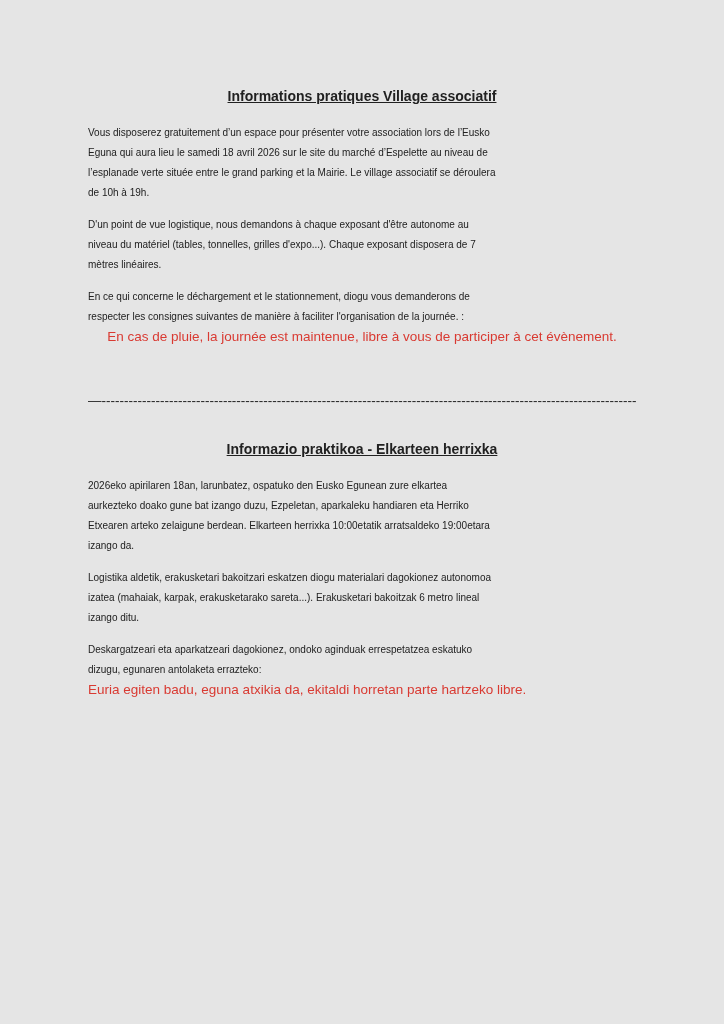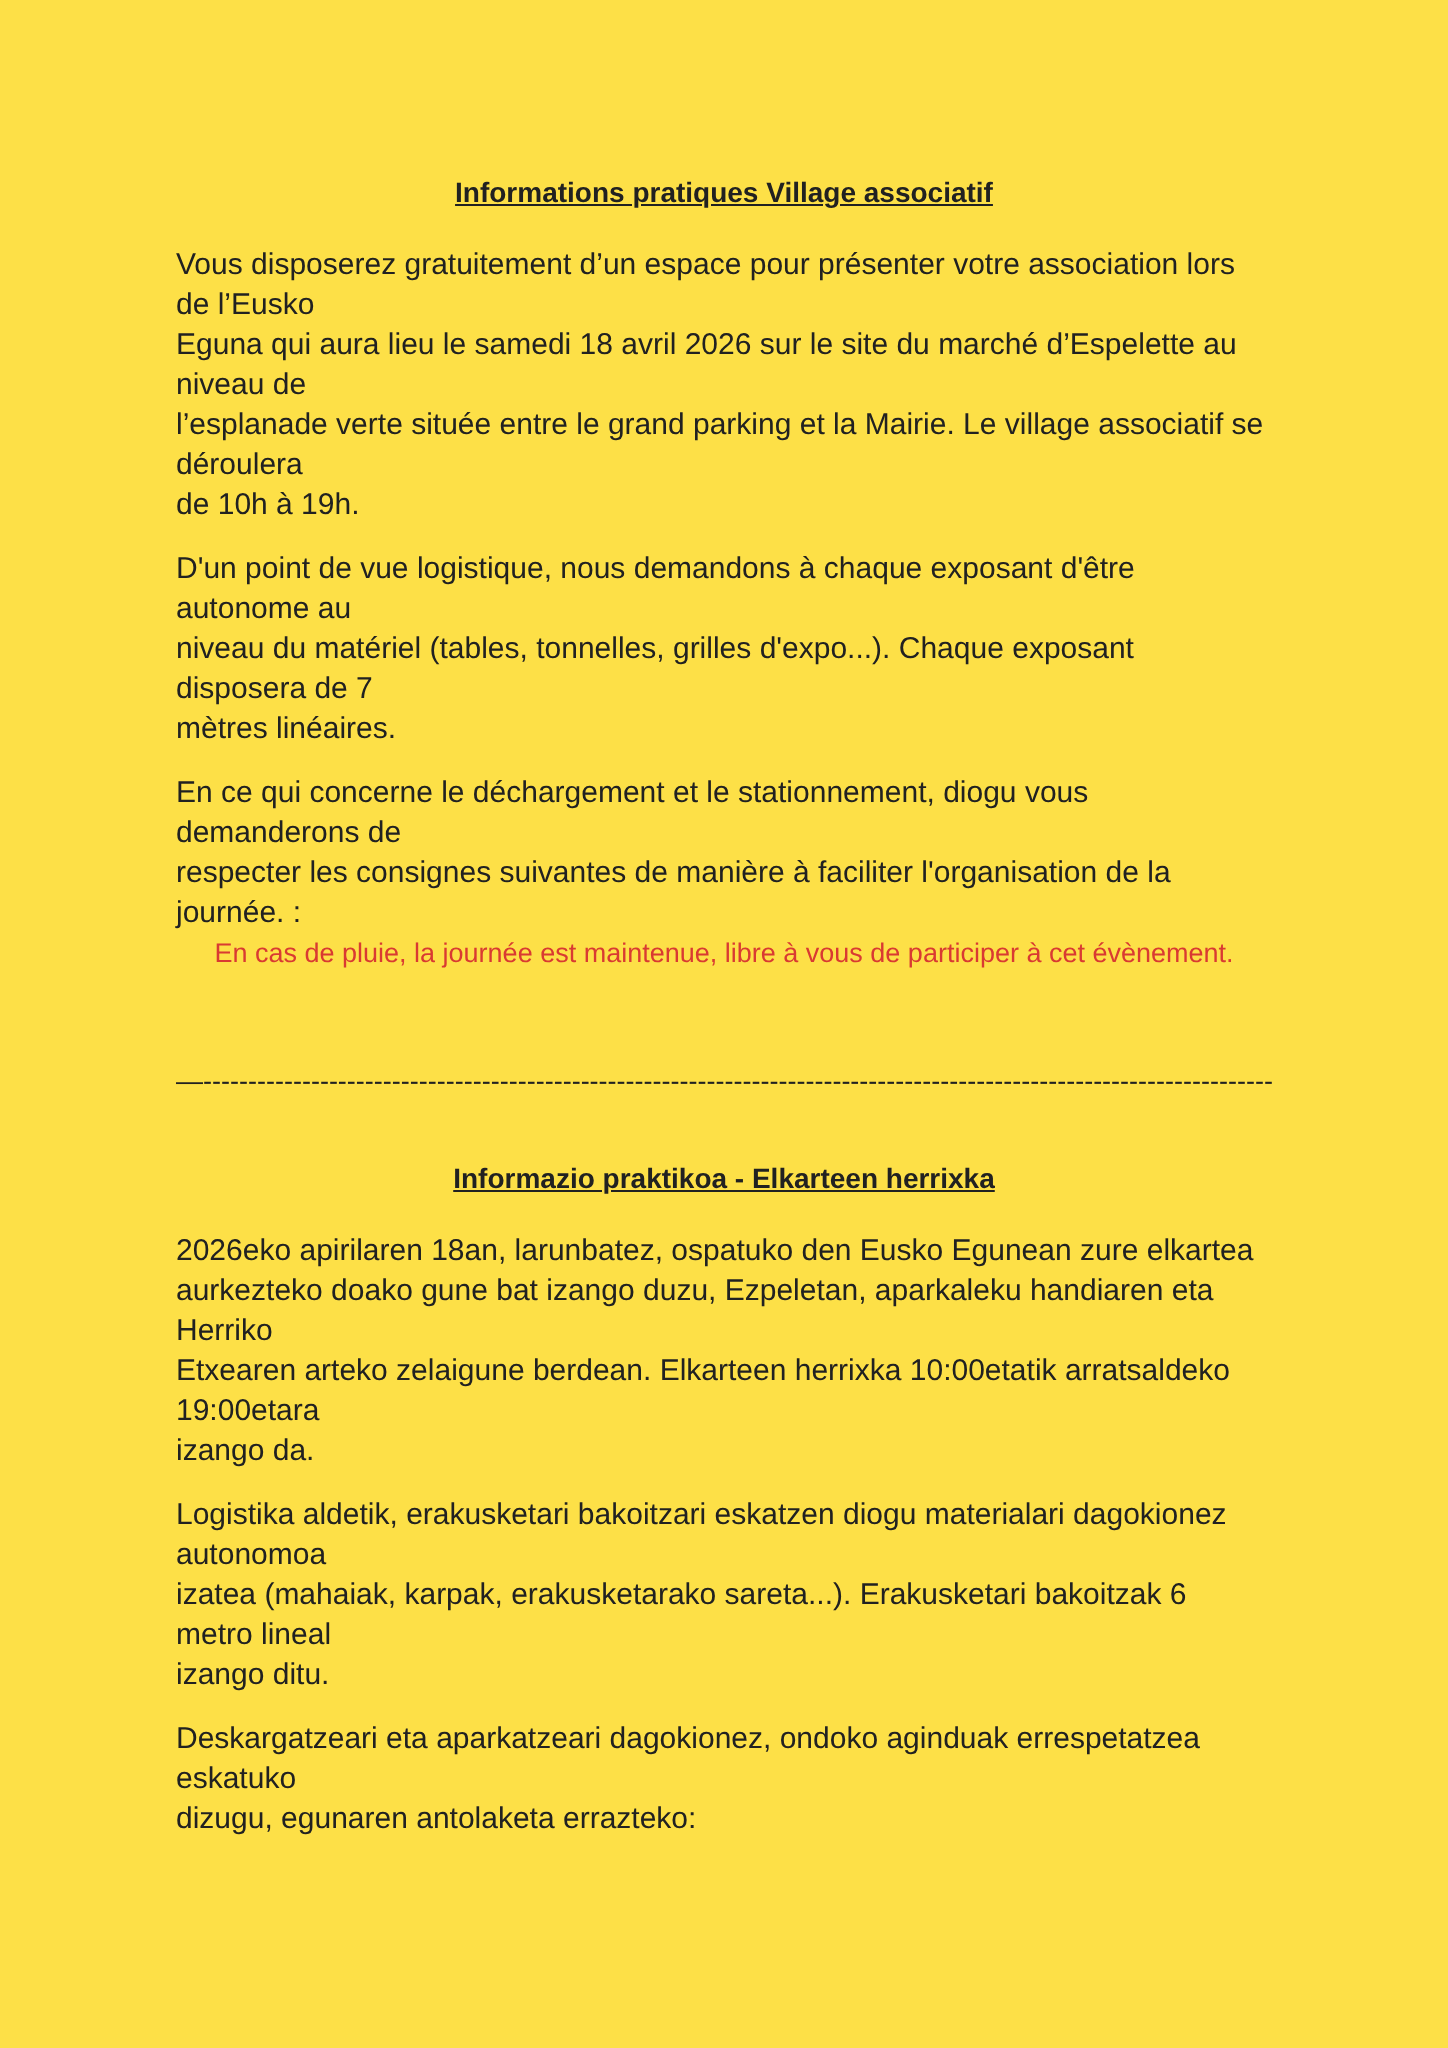--- a/index.html
+++ b/index.html
@@ -12,33 +12,33 @@
     height: 1024px;
     overflow: hidden;
     font-family: "Liberation Sans", sans-serif;
     color: #212121;
   }
   .doc {
     box-sizing: border-box;
     width: 724px;
     height: 1024px;
     padding: 88px 88px 0 88px;
-    background: #fde047;
+    background: #e5e5e5;
   }
   .doc-heading {
     margin: 0 0 18px 0;
     font-size: 14px;
     line-height: 17px;
     font-weight: bold;
     text-align: center;
     text-decoration: underline;
   }
   .para {
     margin: 0 4px 12px 0;
-    font-size: 15px;
+    font-size: 10px;
     line-height: 20px;
     white-space: pre-line;
   }
   .para.attach {
     margin-bottom: 0;
   }
   .note {
     margin: 0 0 12px 0;
     font-size: 13.5px;
     line-height: 20px;
@@ -90,15 +90,16 @@
 izango da.</p>
 
     <p class="para">Logistika aldetik, erakusketari bakoitzari eskatzen diogu materialari dagokionez autonomoa
 izatea (mahaiak, karpak, erakusketarako sareta...). Erakusketari bakoitzak 6 metro lineal
 izango ditu.</p>
 
     <p class="para attach">Deskargatzeari eta aparkatzeari dagokionez, ondoko aginduak errespetatzea eskatuko
 dizugu, egunaren antolaketa errazteko:</p>
 
 
+    <p class="note" style="color: rgb(217, 58, 50);">Euria egiten badu, eguna atxikia da, ekitaldi horretan parte hartzeko libre.</p>
   </section>
 
 </div>
 
 </body></html>

